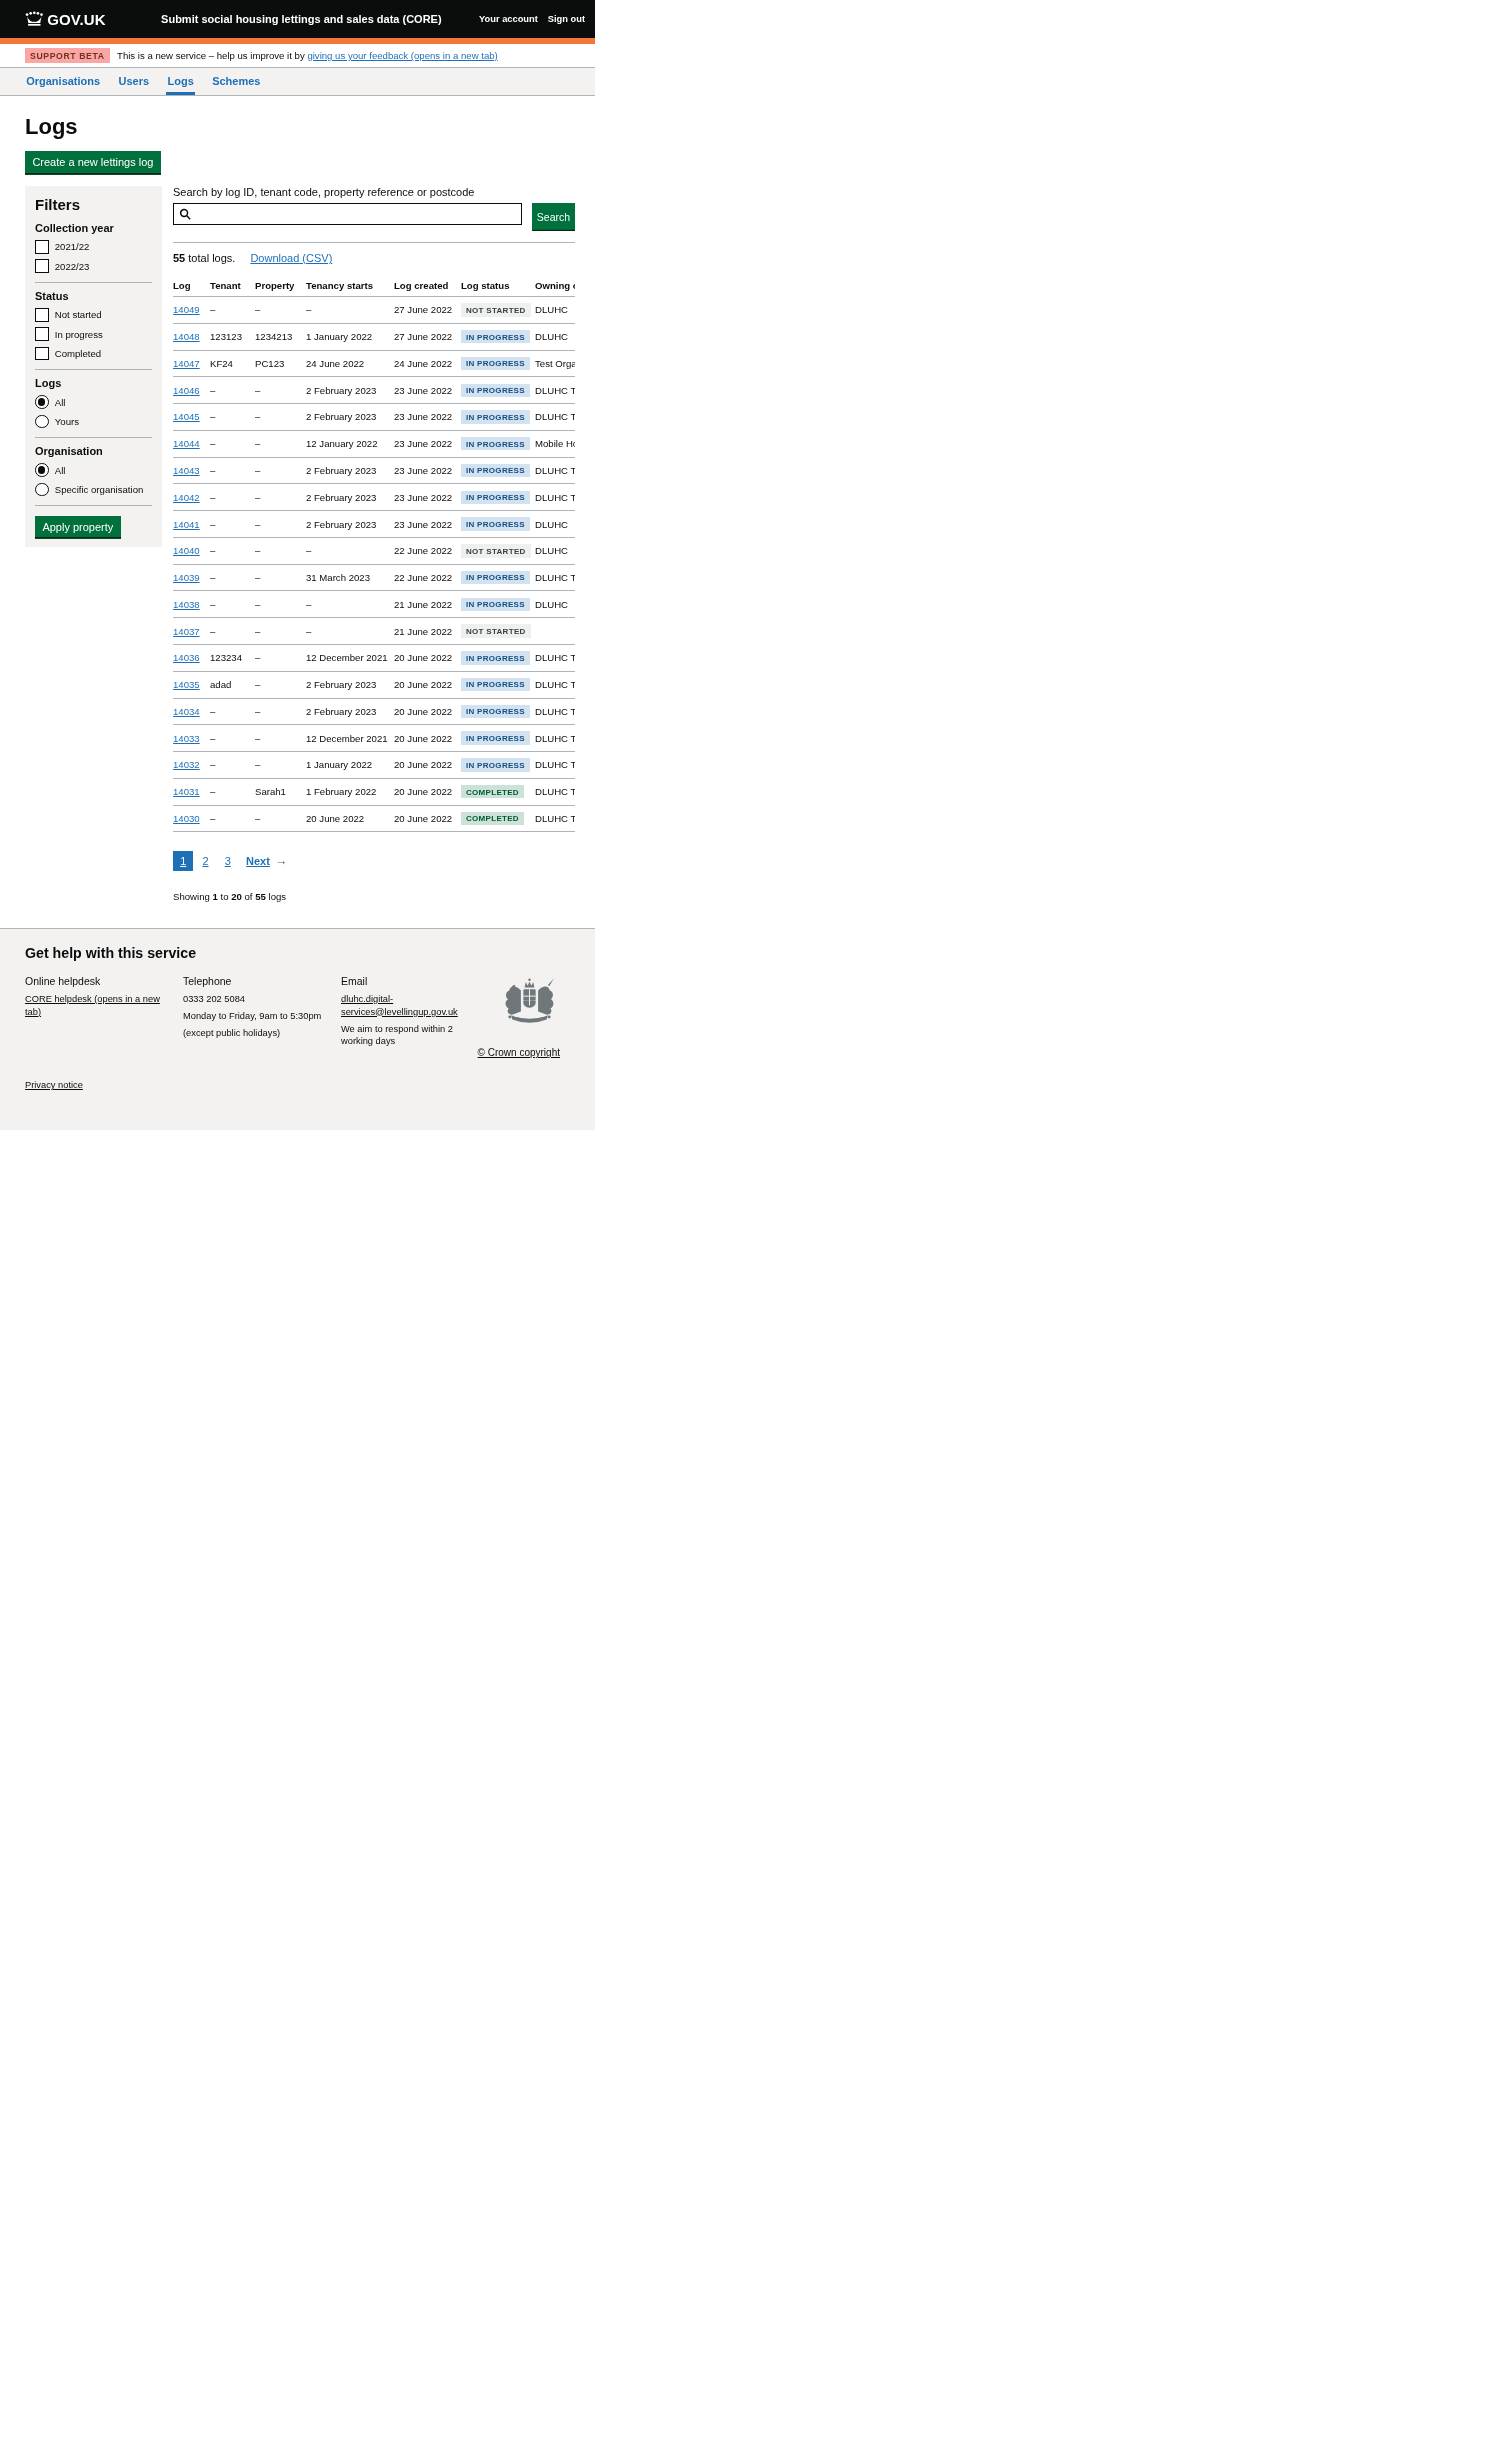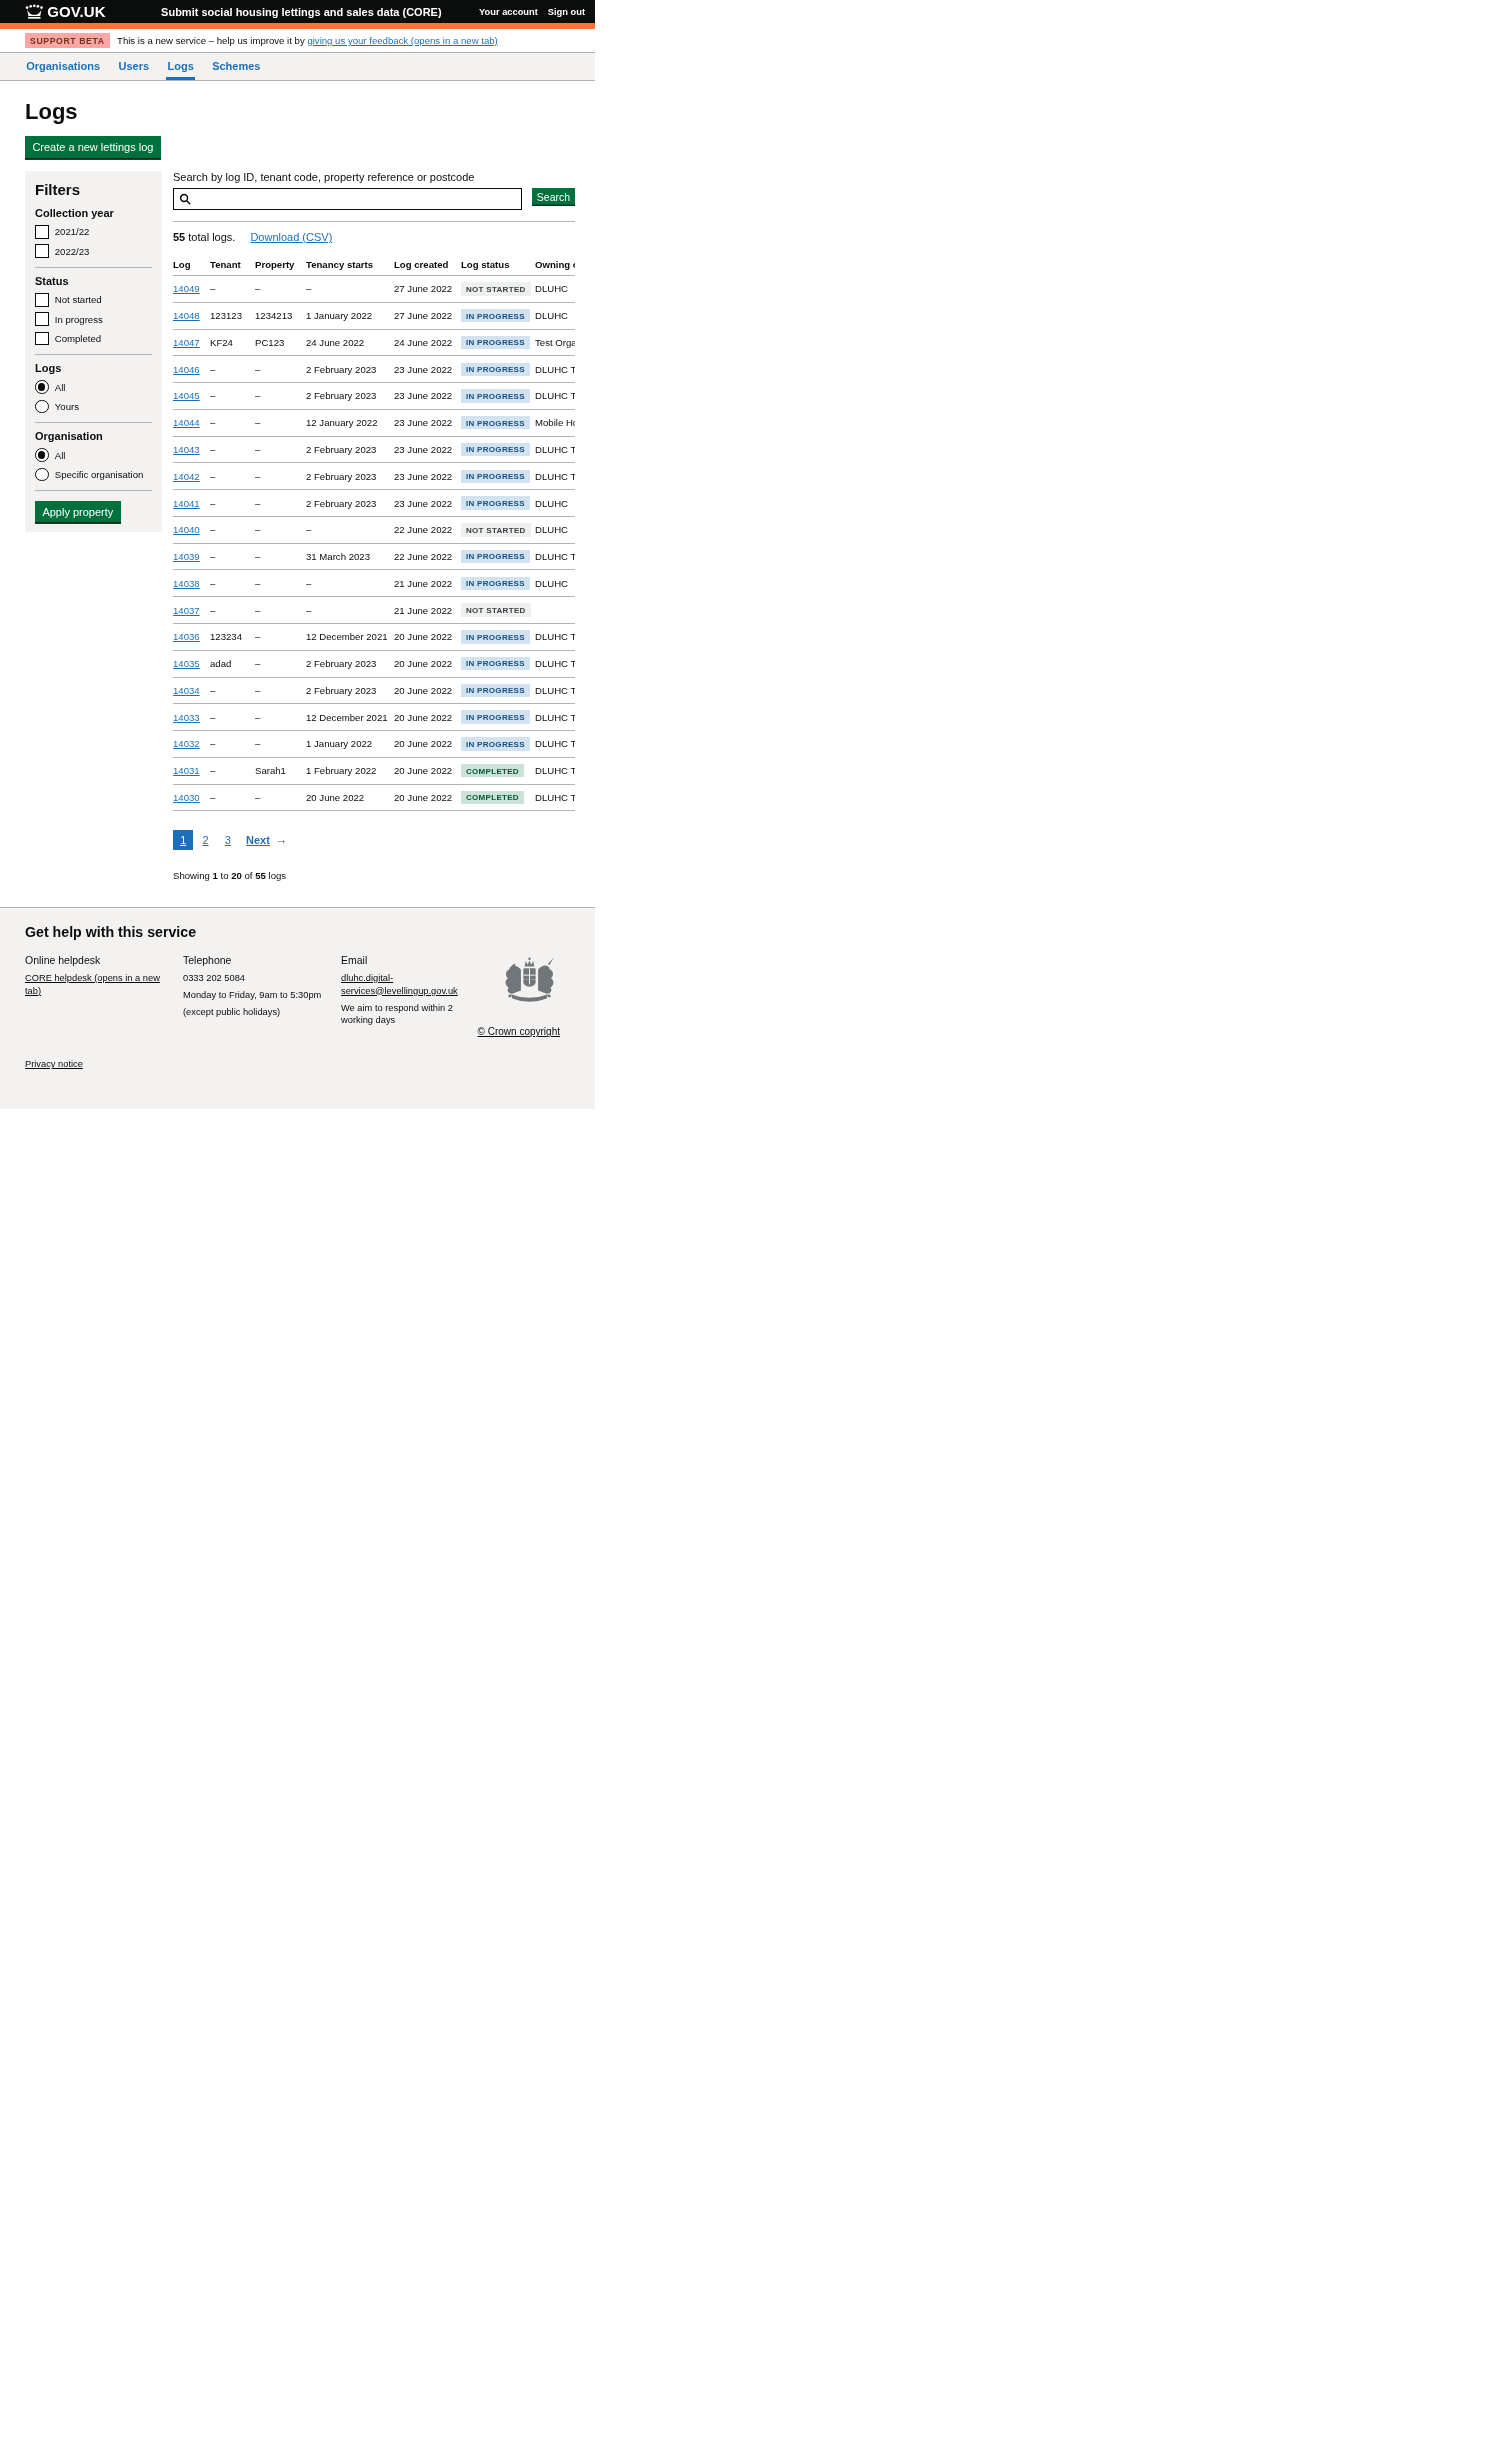--- a/index.html
+++ b/index.html
@@ -11,21 +11,21 @@
     font-size: 10px;
   }
   a { cursor: pointer; }
   .link { color: #1d70b8; text-decoration: underline; }
   .link-dark { color: #0b0c0c; text-decoration: underline; }
 
   
   .govuk-header { background: #0b0c0c; border-bottom: 6.2px solid #f47738; }
   .header-inner {
     display: flex; align-items: center;
-    height: 23px; padding: 0 10px 0 25px;
+    height: 38px; padding: 0 10px 0 25px;
   }
   .logo { display: inline-flex; align-items: center; gap: 3.7px; color: #fff; }
   .logotype { font-weight: bold; font-size: 15px; letter-spacing: 0.1px; }
   .service-name { color: #fff; font-weight: bold; font-size: 11px; margin-left: 7.4px; text-decoration: none; padding-left: 48px; }
   .header-links { margin-left: auto; display: flex; gap: 10px; }
   .header-links a { color: #fff; font-weight: bold; font-size: 9.3px; text-decoration: none; }
 
   
   .phase-banner {
     padding: 4.3px 25px; border-bottom: 0.6px solid #b1b4b6;
@@ -82,21 +82,21 @@
   .search-label { display: block; font-size: 11px; }
   .search-row { display: flex; margin-top: 4.3px; }
   .search-box { position: relative; flex: 1; }
   .search-box input {
     width: 100%; height: 22px; border: 1.2px solid #0b0c0c;
     padding: 0 5px 0 21px; font-size: 11px; font-family: inherit; border-radius: 0;
   }
   .search-icon { position: absolute; left: 5.6px; top: 5px; }
   .search-button {
     background: #00703c; color: #fff; border: 0; font-family: inherit;
-    font-size: 10.5px; width: 43px; height: 18px; margin-left: 10px;
+    font-size: 10.5px; width: 43px; height: 28px; margin-left: 10px;
     box-shadow: inset 0 -1.2px 0 #002d18; cursor: pointer;
   }
   .divider { border: 0; border-top: 0.6px solid #b1b4b6; margin: 11px 0 0; }
   .total-line { margin-top: 9.3px; font-size: 11px; }
   .total-line .dl { margin-left: 15px; }
 
   
   .table-wrap { overflow: hidden; margin-top: 10px; }
   table { border-collapse: collapse; table-layout: fixed; width: 473px; }
   th, td { text-align: left; vertical-align: middle; font-size: 9.6px; padding: 6.2px 5px 6.2px 0; }

